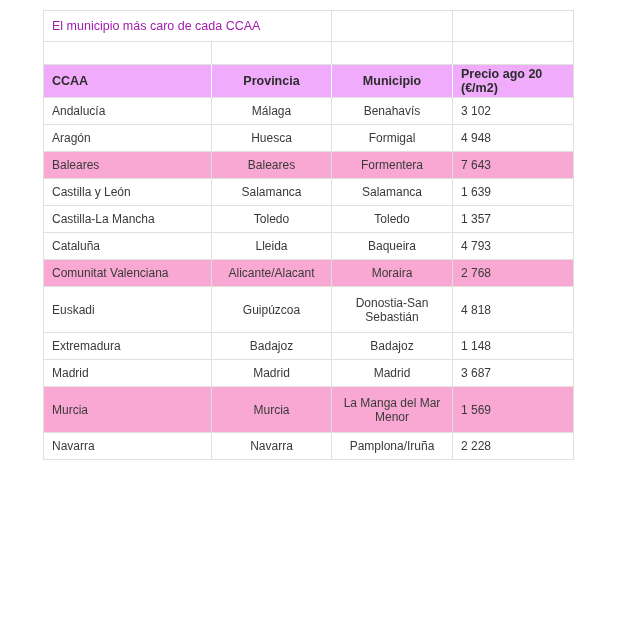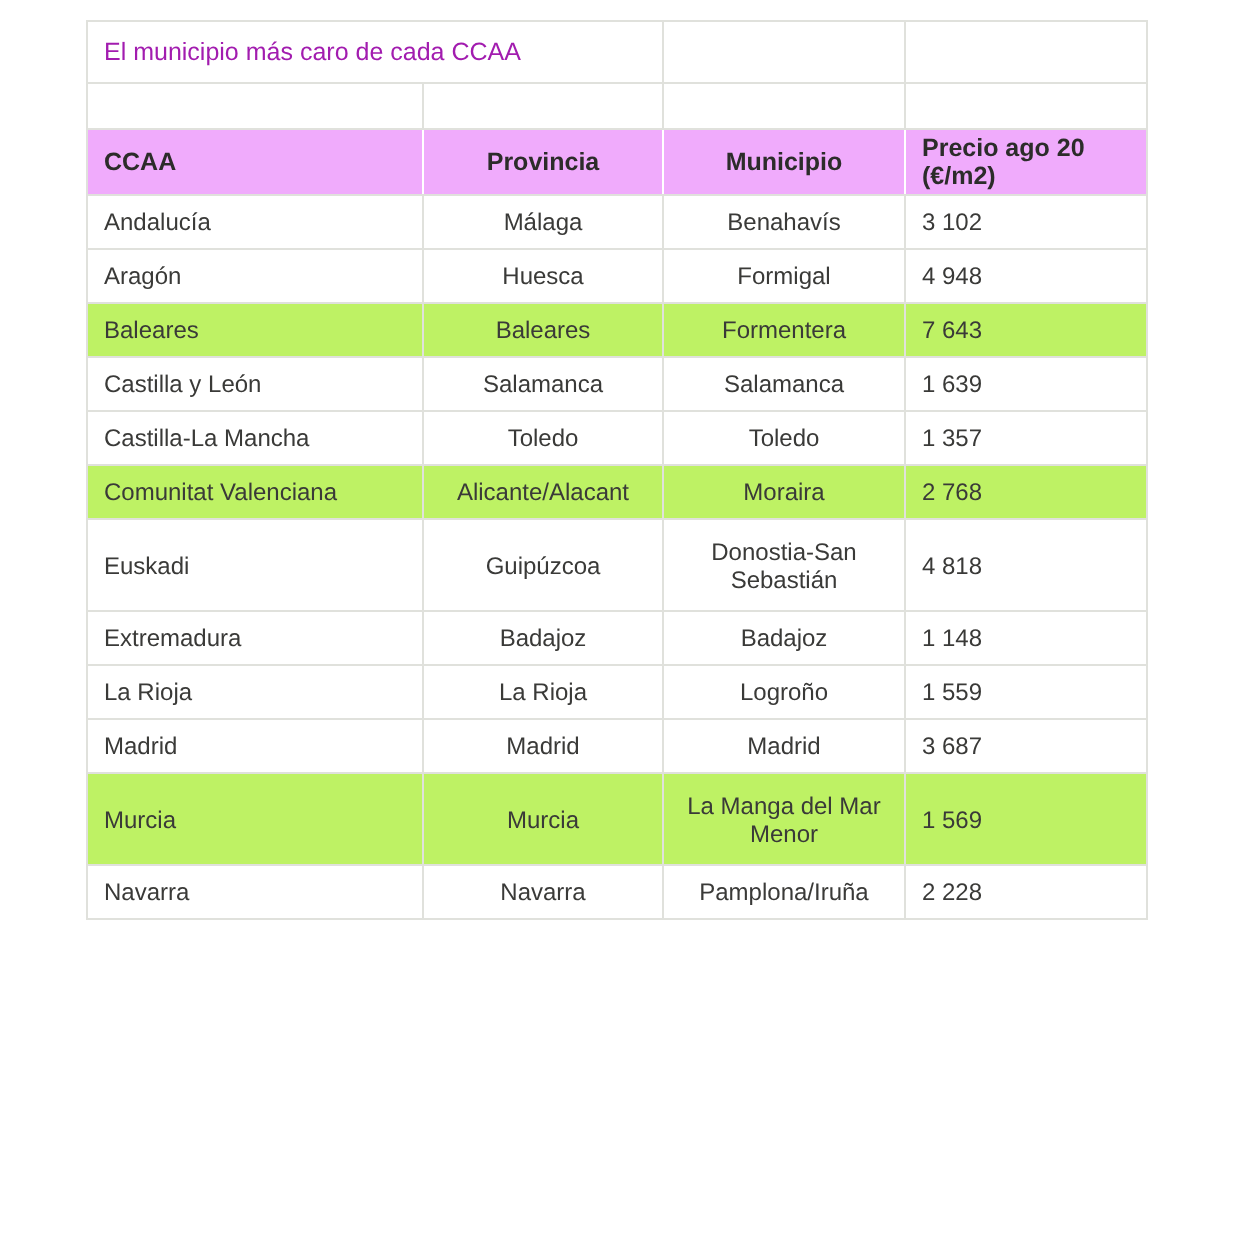--- a/index.html
+++ b/index.html
@@ -24,21 +24,21 @@
   tr.empty-row td { height:18px; }
   tr.header-row td {
     height:26px; font-weight:bold; font-size:12.5px; color:#2c2c2a;
     background:#f0abfc;
     border-left-color:#ffffff; border-right-color:#ffffff;margin-left:43px;
   }
   tr.header-row td:first-child { border-left-color:#e0e1dc; }
   tr.header-row td:last-child { border-right-color:#e0e1dc; }
   tr.data-row td { height:22px; }
   tr.data-row.tall td { height:41px; }
-  tr.hl td { background:#bef264; }
+  tr.hl td { background:#f9a8d4; }
   .al { text-align:left; }
   .ac { text-align:center; }
   .ar { text-align:left; }
 </style>
 </head>
 <body>
 
 <div class="table-wrap">
   <table class="price-table">
     <colgroup>
@@ -89,43 +89,43 @@
         <td class="ac">Salamanca</td>
         <td class="ac">Salamanca</td>
         <td class="ar">1 639</td>
       </tr>
       <tr class="data-row">
         <td class="al">Castilla-La Mancha</td>
         <td class="ac">Toledo</td>
         <td class="ac">Toledo</td>
         <td class="ar">1 357</td>
       </tr>
+      <tr class="data-row">
+        <td class="al">Cataluña</td>
+        <td class="ac">Lleida</td>
+        <td class="ac">Baqueira</td>
+        <td class="ar">4 793</td>
+      </tr>
       <tr class="data-row hl">
         <td class="al">Comunitat Valenciana</td>
         <td class="ac">Alicante/Alacant</td>
         <td class="ac">Moraira</td>
         <td class="ar">2 768</td>
       </tr>
       <tr class="data-row tall">
         <td class="al">Euskadi</td>
         <td class="ac">Guipúzcoa</td>
         <td class="ac">Donostia-San Sebastián</td>
         <td class="ar">4 818</td>
       </tr>
       <tr class="data-row">
         <td class="al">Extremadura</td>
         <td class="ac">Badajoz</td>
         <td class="ac">Badajoz</td>
         <td class="ar">1 148</td>
-      </tr>
-      <tr class="data-row">
-        <td class="al">La Rioja</td>
-        <td class="ac">La Rioja</td>
-        <td class="ac">Logroño</td>
-        <td class="ar">1 559</td>
       </tr>
       <tr class="data-row">
         <td class="al">Madrid</td>
         <td class="ac">Madrid</td>
         <td class="ac">Madrid</td>
         <td class="ar">3 687</td>
       </tr>
       <tr class="data-row tall hl">
         <td class="al">Murcia</td>
         <td class="ac">Murcia</td>

